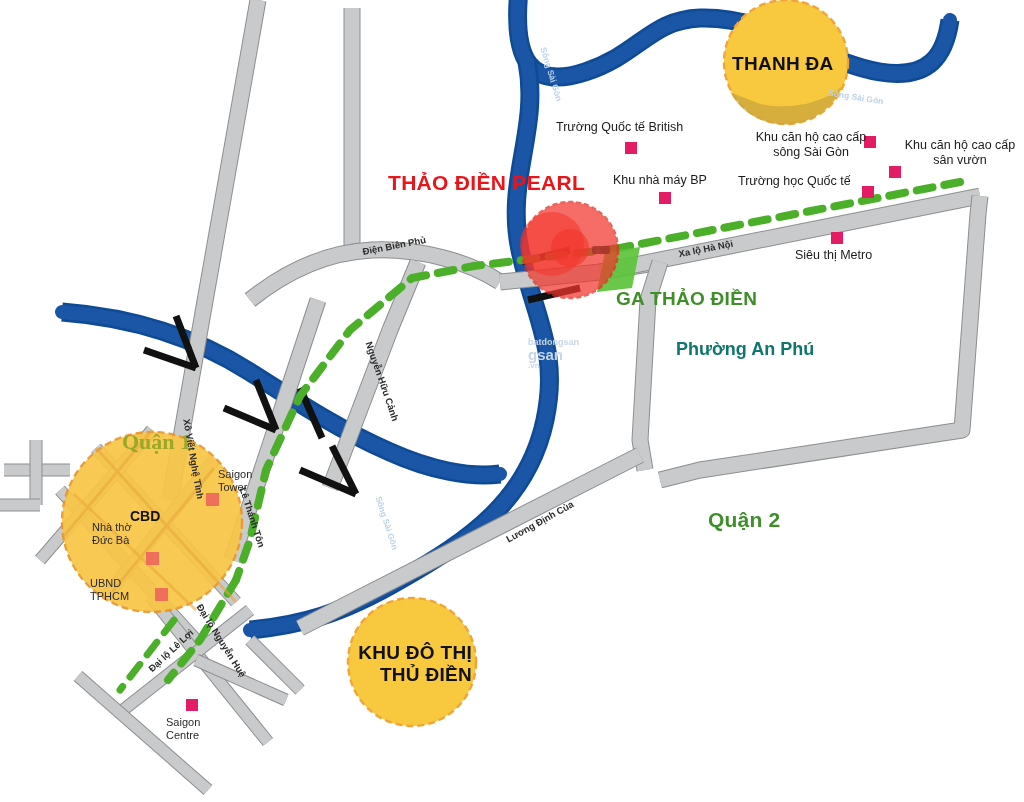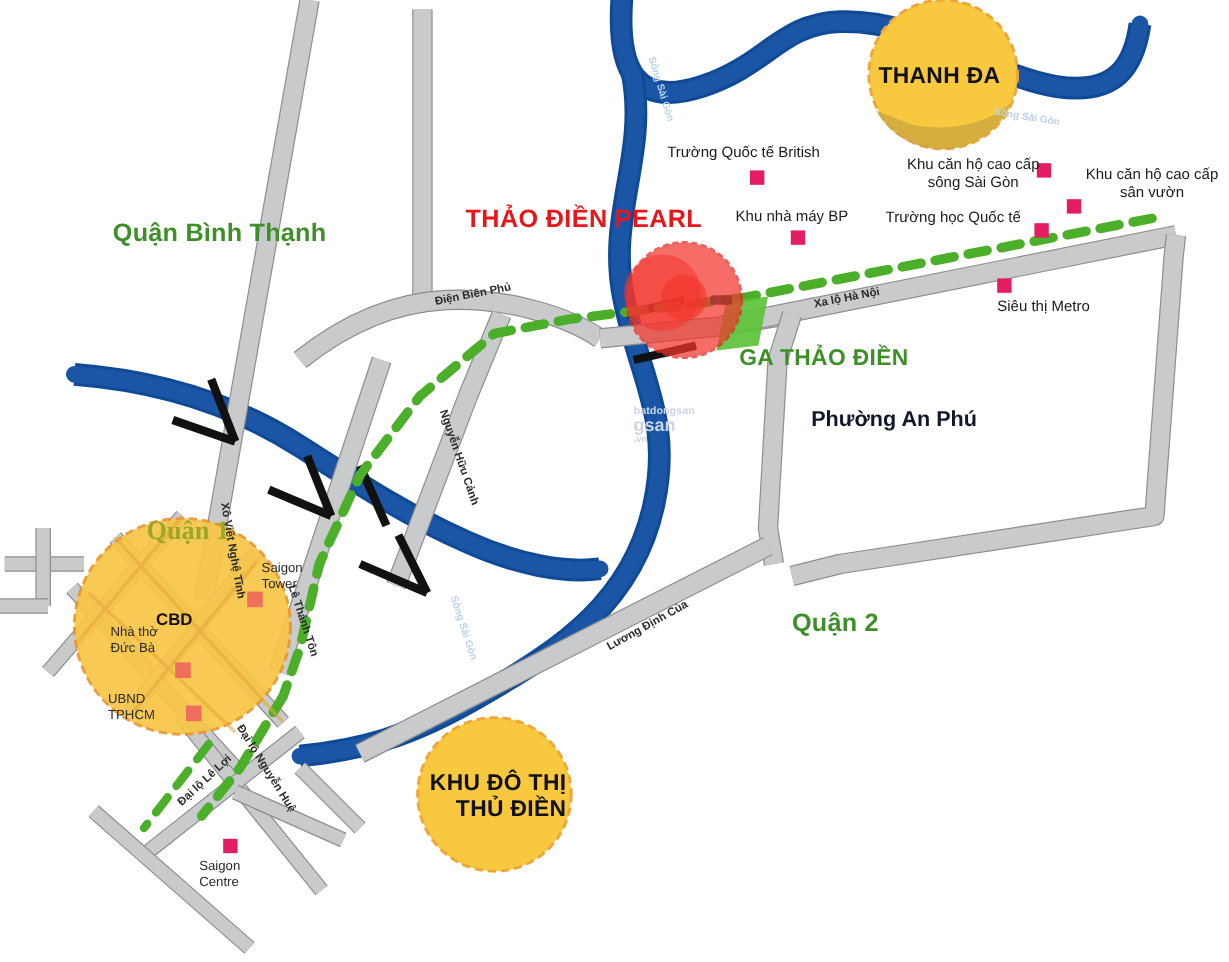--- a/index.html
+++ b/index.html
@@ -7,21 +7,21 @@
   #map-root{position:relative;width:1024px;height:802px;background:#ffffff;overflow:hidden;}
   svg{display:block;}
   .lbl{position:absolute;white-space:nowrap;pointer-events:none;}
 
   .t-district{font-size:21px;font-weight:bold;color:#3f8f29;letter-spacing:.2px;}
   .t-district-olive{font-size:22px;font-weight:bold;color:#9aa829;font-family:Liberation Serif, serif;}
   .t-project{font-size:21px;font-weight:bold;color:#e8161b;letter-spacing:.3px;}
   .t-station{font-size:19px;font-weight:bold;color:#3f8f29;letter-spacing:.3px;}
   .t-bigblack{font-size:19px;font-weight:bold;color:#111;letter-spacing:.3px;text-align:right;line-height:1.15;}
   .t-cbd{font-size:14px;font-weight:bold;color:#111;}
-  .t-ward{font-size:18px;font-weight:bold;color:#0f172a;}
+  .t-ward{font-size:18px;font-weight:bold;color:#0f766e;}
   .t-poi{font-size:12.5px;color:#1a1a1a;line-height:1.2;}
   .t-poi.c{text-align:center;}
   .t-poi-sm{font-size:11px;color:#2a2a2a;line-height:1.15;}
   .t-road{font-size:9.5px;color:#2b2b2b;font-weight:600;}
   .t-river{font-size:8.5px;color:#bcd2ea;font-weight:600;}
   .t-wm{font-size:15px;color:#c9d6e8;line-height:1.0;font-weight:600;}
   .t-wm small{font-size:8px;display:block;}
   .t-wm .w1{font-size:9px;display:block;}
 </style>
 </head>
@@ -180,23 +180,22 @@
       <rect x="889" y="166" width="12" height="12" fill="#e31c64"></rect>
       <rect x="862" y="186" width="12" height="12" fill="#e31c64"></rect>
       <rect x="831" y="232" width="12" height="12" fill="#e31c64"></rect>
       <rect x="206" y="493" width="13" height="13" fill="#ef6f5b"></rect>
       <rect x="146" y="552" width="13" height="13" fill="#ef6f5b"></rect>
       <rect x="155" y="588" width="13" height="13" fill="#ef6f5b"></rect>
       <rect x="186" y="699" width="12" height="12" fill="#e31c64"></rect>
     </g>
   </svg>
 
-  <div class="lbl t-district" style="left:94px;top:183px;">Quận Bình Thạnh</div>
   <div class="lbl t-district-olive" style="left:122px;top:429px;">Quận 1</div>
-  <div class="lbl t-district" style="left:660px;top:508px;">Quận 2</div>
+  <div class="lbl t-district" style="left:708px;top:508px;">Quận 2</div>
   <div class="lbl t-ward" style="left:676px;top:339px;">Phường An Phú</div>
 
   <div class="lbl t-project" style="left:388px;top:171px;">THẢO ĐIỀN PEARL</div>
   <div class="lbl t-station" style="left:616px;top:288px;">GA THẢO ĐIỀN</div>
 
   <div class="lbl t-bigblack" style="left:732px;top:53px;">THANH ĐA</div>
   <div class="lbl t-bigblack" style="left:356px;top:642px;width:116px;">
     <span>KHU ĐÔ THỊ</span><br>
     <span>THỦ ĐIỀN</span>
   </div>
@@ -210,21 +209,21 @@
     <span>sông Sài Gòn</span>
   </div>
 
   <div class="lbl t-poi" style="left:738px;top:174px;">Trường học Quốc tế</div>
 
   <div class="lbl t-poi c" style="left:896px;top:138px;width:128px;">
     <span>Khu căn hộ cao cấp</span><br>
     <span>sân vườn</span>
   </div>
 
-  <div class="lbl t-poi" style="left:795px;top:248px;margin-left:36px;">Siêu thị Metro</div>
+  <div class="lbl t-poi" style="left:795px;top:248px;">Siêu thị Metro</div>
 
   <div class="lbl t-poi-sm" style="left:218px;top:468px;">
     <span>Saigon</span><br>
     <span>Tower</span>
   </div>
 
   <div class="lbl t-poi-sm" style="left:92px;top:521px;">
     <span>Nhà thờ</span><br>
     <span>Đức Bà</span>
   </div>

